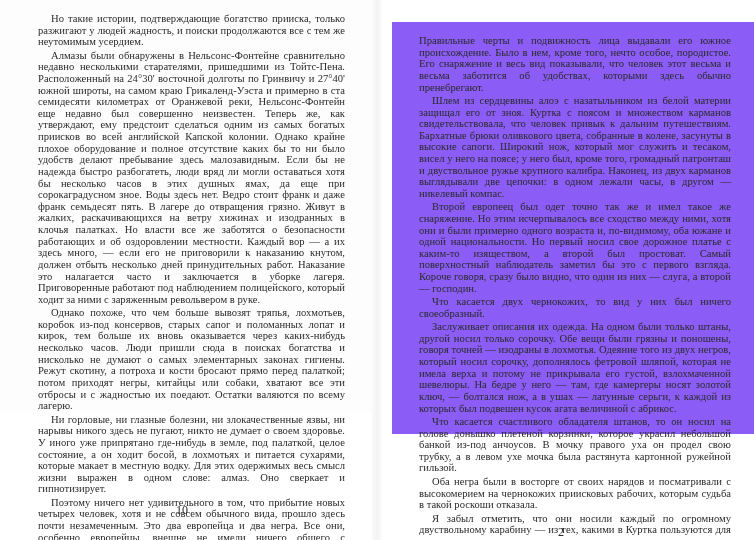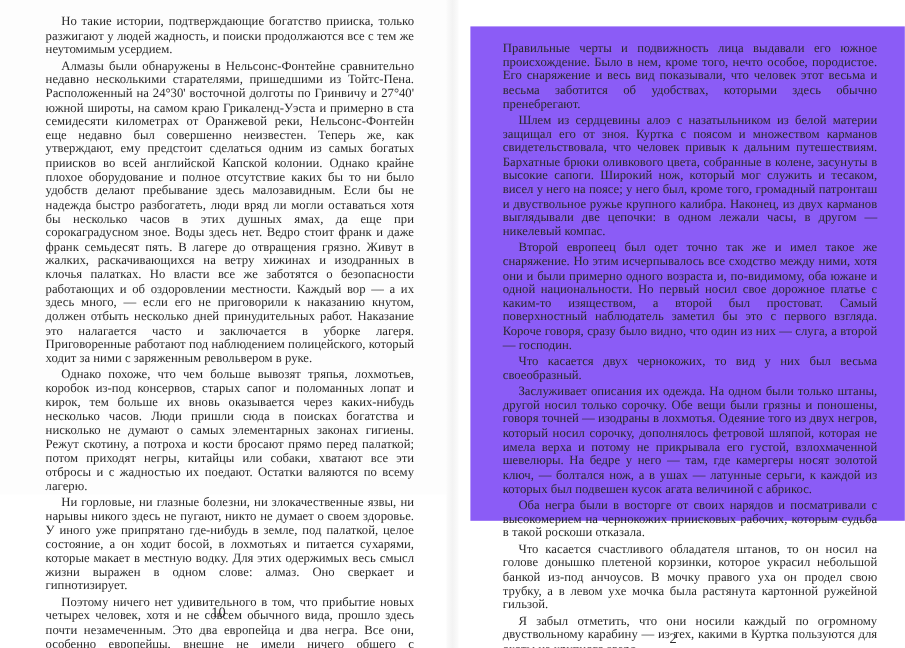--- a/index.html
+++ b/index.html
@@ -55,23 +55,23 @@
     <div class="page-number">10</div>
   </div>
 
   <div class="gutter"></div>
 
   <div class="page right">
     <div class="text-block">
       <p class="para first-cont">Правильные черты и подвижность лица выдавали его южное происхождение. Было в нем, кроме того, нечто особое, породистое. Его снаряжение и весь вид показывали, что человек этот весьма и весьма заботится об удобствах, которыми здесь обычно пренебрегают.</p>
       <p class="para">Шлем из сердцевины алоэ с назатыльником из белой материи защищал его от зноя. Куртка с поясом и множеством карманов свидетельствовала, что человек привык к дальним путешествиям. Бархатные брюки оливкового цвета, собранные в колене, засунуты в высокие сапоги. Широкий нож, который мог служить и тесаком, висел у него на поясе; у него был, кроме того, громадный патронташ и двуствольное ружье крупного калибра. Наконец, из двух карманов выглядывали две цепочки: в одном лежали часы, в другом — никелевый компас.</p>
       <p class="para">Второй европеец был одет точно так же и имел такое же снаряжение. Но этим исчерпывалось все сходство между ними, хотя они и были примерно одного возраста и, по-видимому, оба южане и одной национальности. Но первый носил свое дорожное платье с каким-то изяществом, а второй был простоват. Самый поверхностный наблюдатель заметил бы это с первого взгляда. Короче говоря, сразу было видно, что один из них — слуга, а второй — господин.</p>
-      <p class="para">Что касается двух чернокожих, то вид у них был весьма своеобразный.</p>
+      <p class="para">Что касается двух чернокожих, то вид у них был ничего своеобразный.</p>
       <p class="para">Заслуживает описания их одежда. На одном были только штаны, другой носил только сорочку. Обе вещи были грязны и поношены, говоря точней — изодраны в лохмотья. Одеяние того из двух негров, который носил сорочку, дополнялось фетровой шляпой, которая не имела верха и потому не прикрывала его густой, взлохмаченной шевелюры. На бедре у него — там, где камергеры носят золотой ключ, — болтался нож, а в ушах — латунные серьги, к каждой из которых был подвешен кусок агата величиной с абрикос.</p>
+      <p class="para">Что касается счастливого обладателя штанов, то он носил на голове донышко плетеной корзинки, которое украсил небольшой банкой из-под анчоусов. В мочку правого уха он продел свою трубку, а в левом ухе мочка была растянута картонной ружейной гильзой.</p>
       <p class="para">Оба негра были в восторге от своих нарядов и посматривали с высокомерием на чернокожих приисковых рабочих, которым судьба в такой роскоши отказала.</p>
-      <p class="para">Что касается счастливого обладателя штанов, то он носил на голове донышко плетеной корзинки, которое украсил небольшой банкой из-под анчоусов. В мочку правого уха он продел свою трубку, а в левом ухе мочка была растянута картонной ружейной гильзой.</p>
       <p class="para">Я забыл отметить, что они носили каждый по огромному двуствольному карабину — из тех, какими в Куртка пользуются для охоты на крупного зверя.</p>
       <p class="para">Оба европейца проходят медленным шагом и смотрят по сторонам, очевидно ища кого-то или что-то.</p>
 
     </div>
     <div class="page-number">2</div>
   </div>
 </div>
 
 </body></html>

